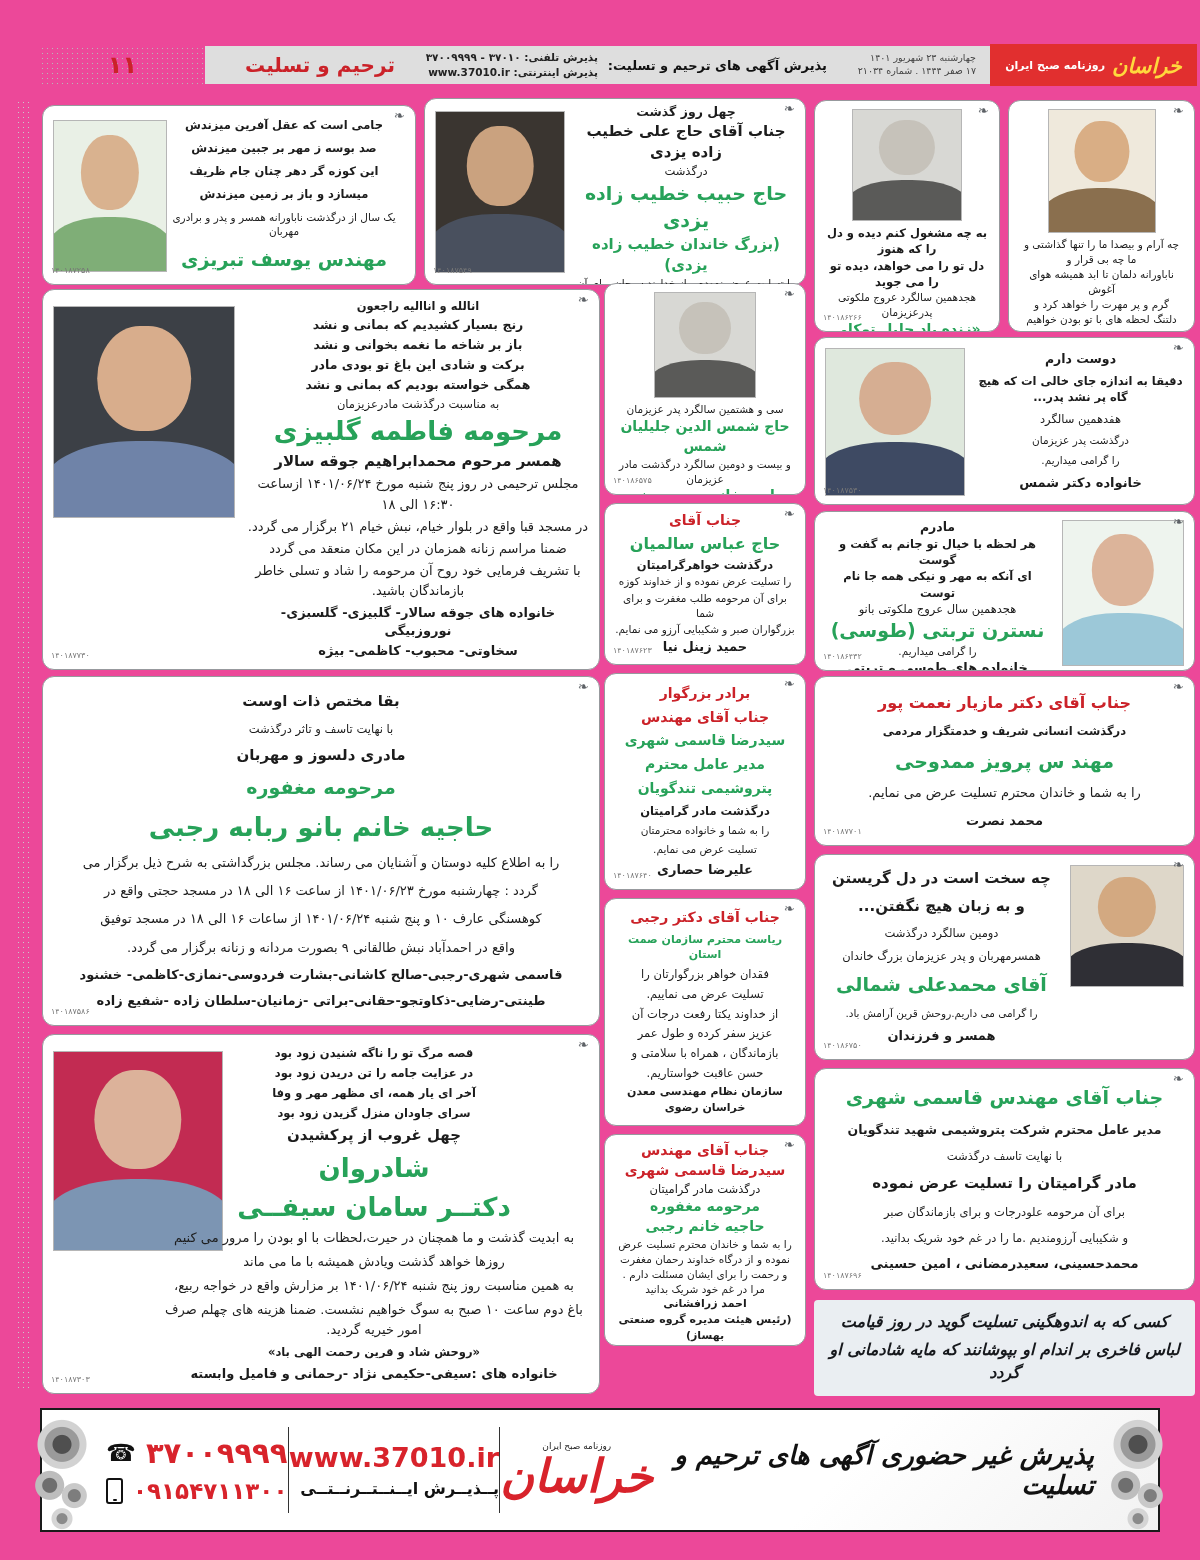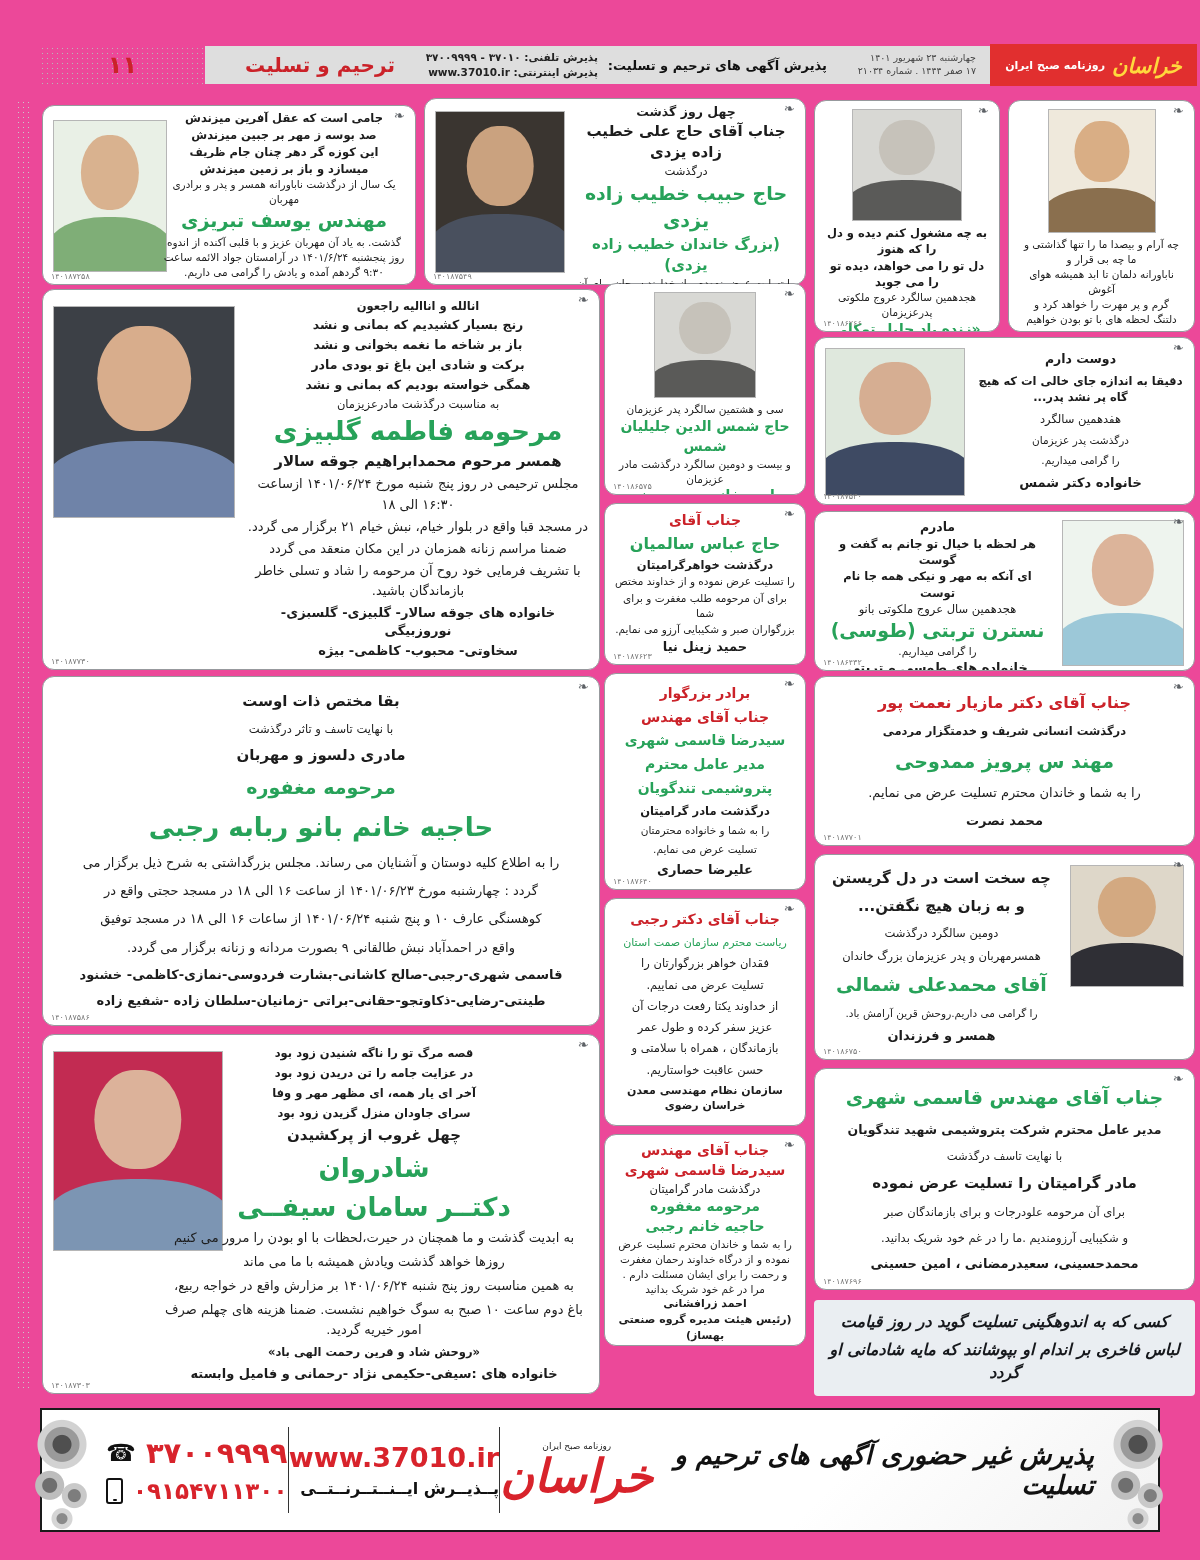--- a/index.html
+++ b/index.html
@@ -30,29 +30,29 @@
   .s-xs{font-size:10.5px;}
   .s-sm{font-size:11.5px;}
   .s-md{font-size:13px;line-height:1.55;}
   .s-b-sm{font-size:11.5px;font-weight:bold;}
   .s-b{font-size:12.5px;font-weight:bold;}
   .s-b-lg{font-size:15px;font-weight:bold;}
   .s-red{color:#cb2229;font-size:16px;font-weight:bold;}
   .s-green-xl{color:#27a259;font-size:26px;font-weight:bold;line-height:1.35;}
   .s-green-lg{color:#27a259;font-size:19px;font-weight:bold;}
   .s-green-md{color:#27a259;font-size:15px;font-weight:bold;}
-  .s-green-sm{color:#27a259;font-size:11px;font-weight:normal;}
+  .s-green-sm{color:#27a259;font-size:11px;font-weight:bold;}
   .s-fam{font-size:13px;font-weight:bold;}
   .s-fam-sm{font-size:11px;font-weight:bold;}
   .s-callig{font-family:"DejaVu Serif",serif;font-weight:bold;font-style:italic;font-size:16px;color:#16181c;}
   .narrow .s-red{font-size:14px;}
   .narrow .s-green-lg{font-size:16px;}
   .narrow .s-green-md{font-size:14px;}
   .flour{position:absolute;top:2px;right:10px;color:#5d6166;font-size:13px;z-index:2;}
-  .adcode{position:absolute;left:8px;bottom:3px;font-size:8px;color:#777;z-index:2;}
+  .adcode{position:absolute;left:8px;bottom:9px;font-size:8px;color:#777;z-index:2;}
   .photo{position:relative;border:1px solid #b6b6b6;overflow:hidden;background:var(--pbg,#ddd);flex:0 0 auto;}
   .photo::after{content:"";position:absolute;top:9%;left:50%;transform:translateX(-50%);
                 width:52%;height:50%;border-radius:50% / 55%;background:var(--pskin,#d8b392);}
   .photo::before{content:"";position:absolute;bottom:-6%;left:50%;transform:translateX(-50%);
                  width:110%;height:42%;border-radius:46% 46% 6px 6px;background:var(--psuit,#4a5568);}
   .pside{position:absolute;z-index:0;}
   .ptop{margin:2px auto 4px;}
   .ph-tabrizi{--pbg:#e9f0e6;--pskin:#d9b28f;--psuit:#7fae77;}
   .ph-khatib{--pbg:#3a3530;--pskin:#caa27f;--psuit:#49505e;}
   .ph-bw{--pbg:#d8d8d4;--pskin:#c6c2ba;--psuit:#5a5a58;}
@@ -141,21 +141,20 @@
   <article class="ad a0">
       <span class="flour">❧</span>
       <div class="photo ph-tabrizi pside" style="width: 112px; height: 150px; left: 10px; top: 14px;"></div>
       <div class="adbody" style="margin-left: 110px;">
         <div class="ln s-b-sm">جامی است که عقل آفرین میزندش</div>
         <div class="ln s-b-sm">صد بوسه ز مهر بر جبین میزندش</div>
         <div class="ln s-b-sm">این کوزه گر دهر چنان جام ظریف</div>
         <div class="ln s-b-sm">میسازد و باز بر زمین میزندش</div>
         <div class="ln s-xs">یک سال از درگذشت ناباورانه همسر و پدر و برادری مهربان</div>
         <div class="ln s-green-lg">مهندس یوسف تبریزی</div>
-        <div class="ln s-xs">گذشت. به یاد آن مهربان عزیز و با قلبی آکنده از اندوه روز پنجشنبه ۱۴۰۱/۶/۲۴ در آرامستان جواد الائمه ساعت ۹:۳۰ گردهم آمده و یادش را گرامی می داریم.</div>
       </div>
       <span class="adcode">۱۴۰۱۸۷۲۵۸</span>
     </article>
   <article class="ad a1">
       <span class="flour">❧</span>
       <div class="photo ph-khatib pside" style="width: 128px; height: 160px; left: 10px; top: 12px;"></div>
       <div class="adbody" style="margin-left: 142px;">
         <div class="ln s-b">چهل روز گذشت</div>
         <div class="ln s-b-lg">جناب آقای حاج علی خطیب زاده یزدی</div>
         <div class="ln s-sm">درگذشت</div>
@@ -217,21 +216,21 @@
         <div class="ln s-green-md">حاجیه خانم بی بی منور حسینی</div>
       </div>
       <span class="adcode">۱۴۰۱۸۶۵۷۵</span>
     </article>
   <article class="ad a6 narrow">
       <span class="flour">❧</span>
       <div class="adbody">
         <div class="ln s-red">جناب آقای</div>
         <div class="ln s-green-lg">حاج عباس سالمیان</div>
         <div class="ln s-b-sm">درگذشت خواهرگرامیتان</div>
-        <div class="ln s-xs">را تسلیت عرض نموده و از خداوند مختص</div>
+        <div class="ln s-xs">را تسلیت عرض نموده و از خداوند کوزه</div>
         <div class="ln s-xs">برای آن مرحومه طلب مغفرت و برای شما</div>
         <div class="ln s-xs">بزرگواران صبر و شکیبایی آرزو می نمایم.</div>
         <div class="ln s-fam">حمید زینل نیا</div>
       </div>
       <span class="adcode">۱۴۰۱۸۷۶۲۳</span>
     </article>
   <article class="ad a7">
       <span class="flour">❧</span>
       <div class="photo ph-hojjati pside" style="width: 138px; height: 146px; left: 10px; top: 10px;"></div>
       <div class="adbody" style="margin-left: 152px;">

